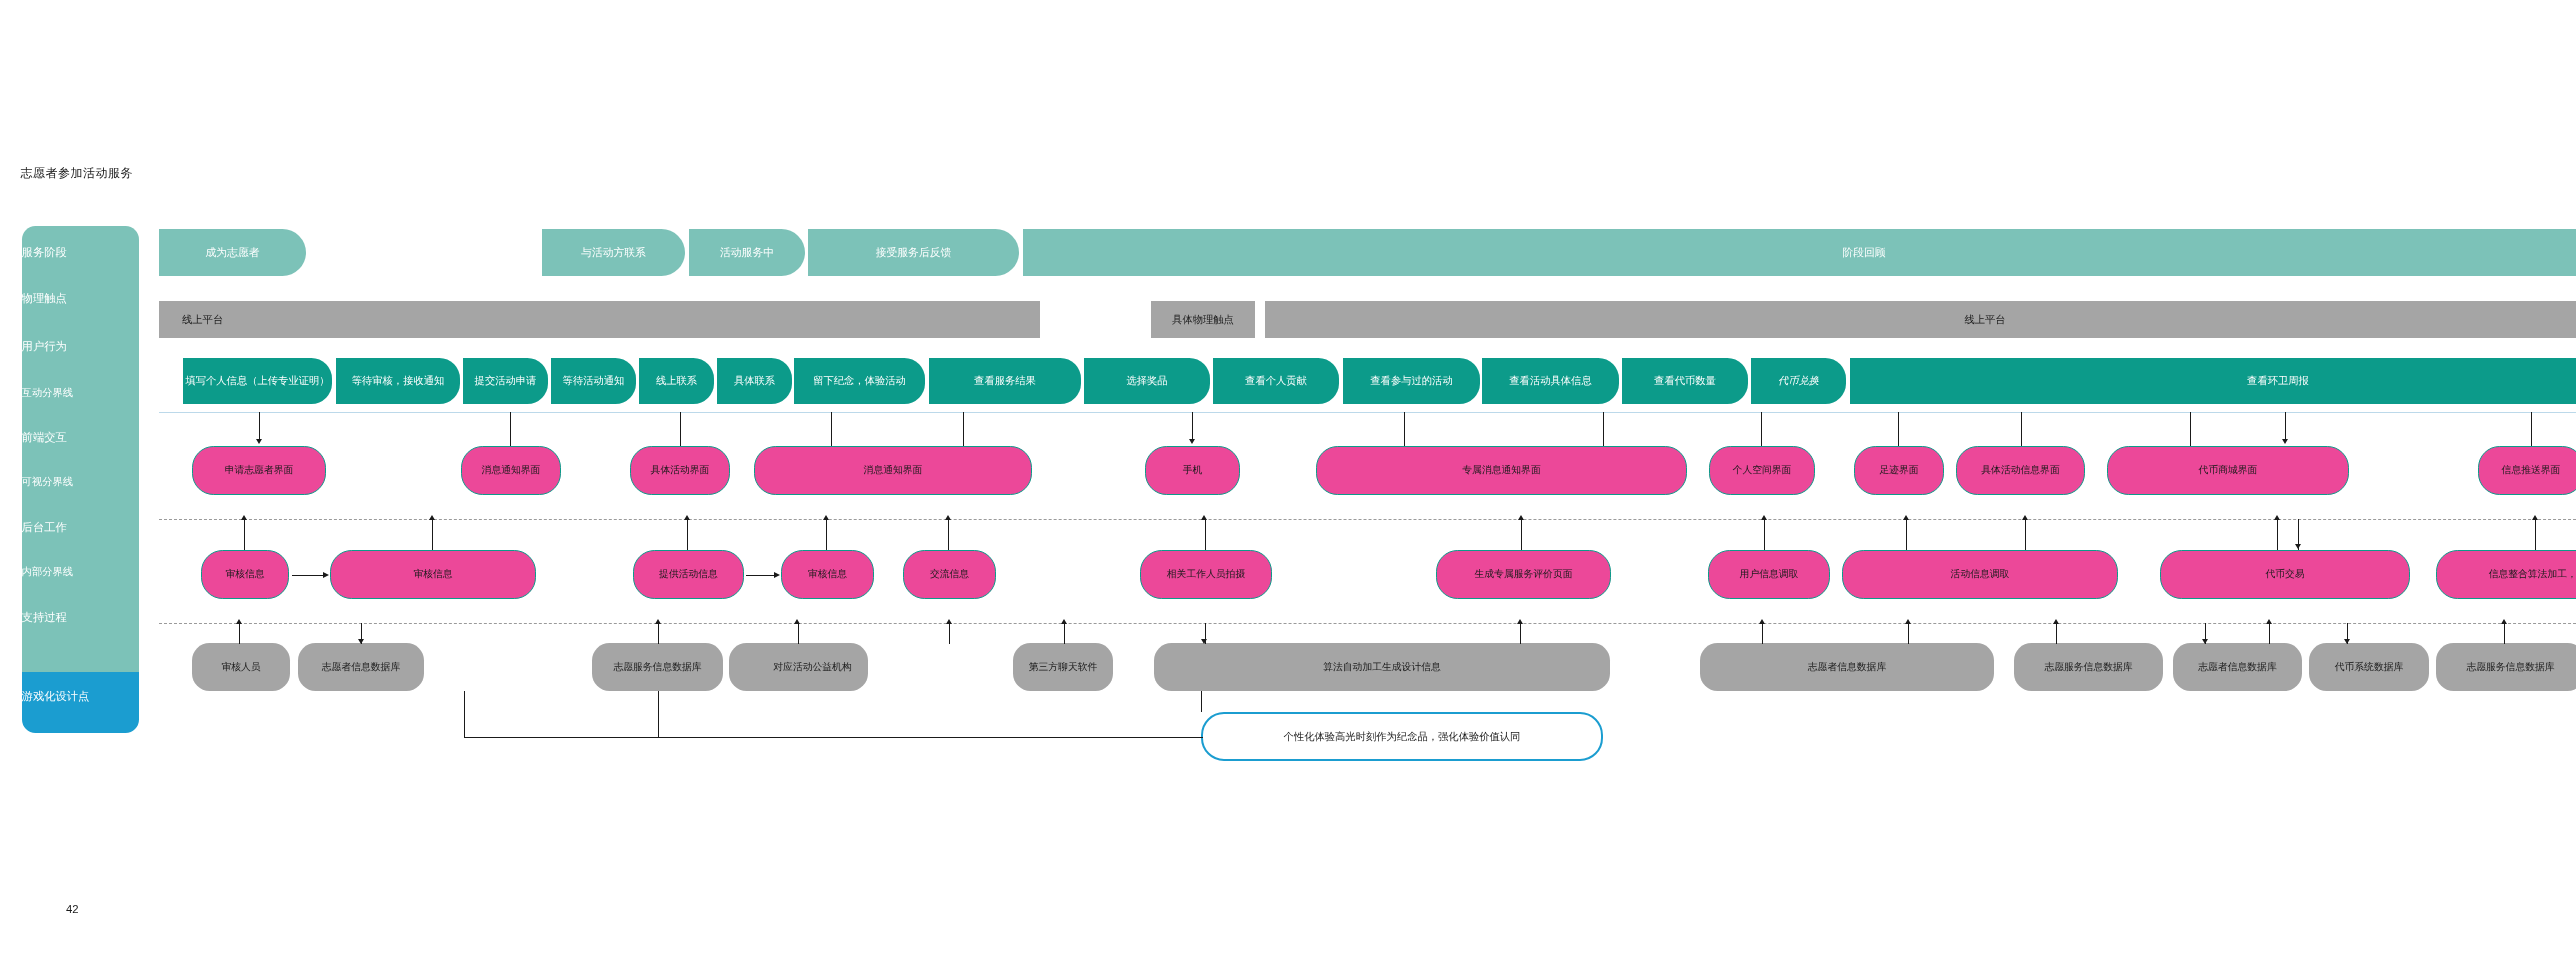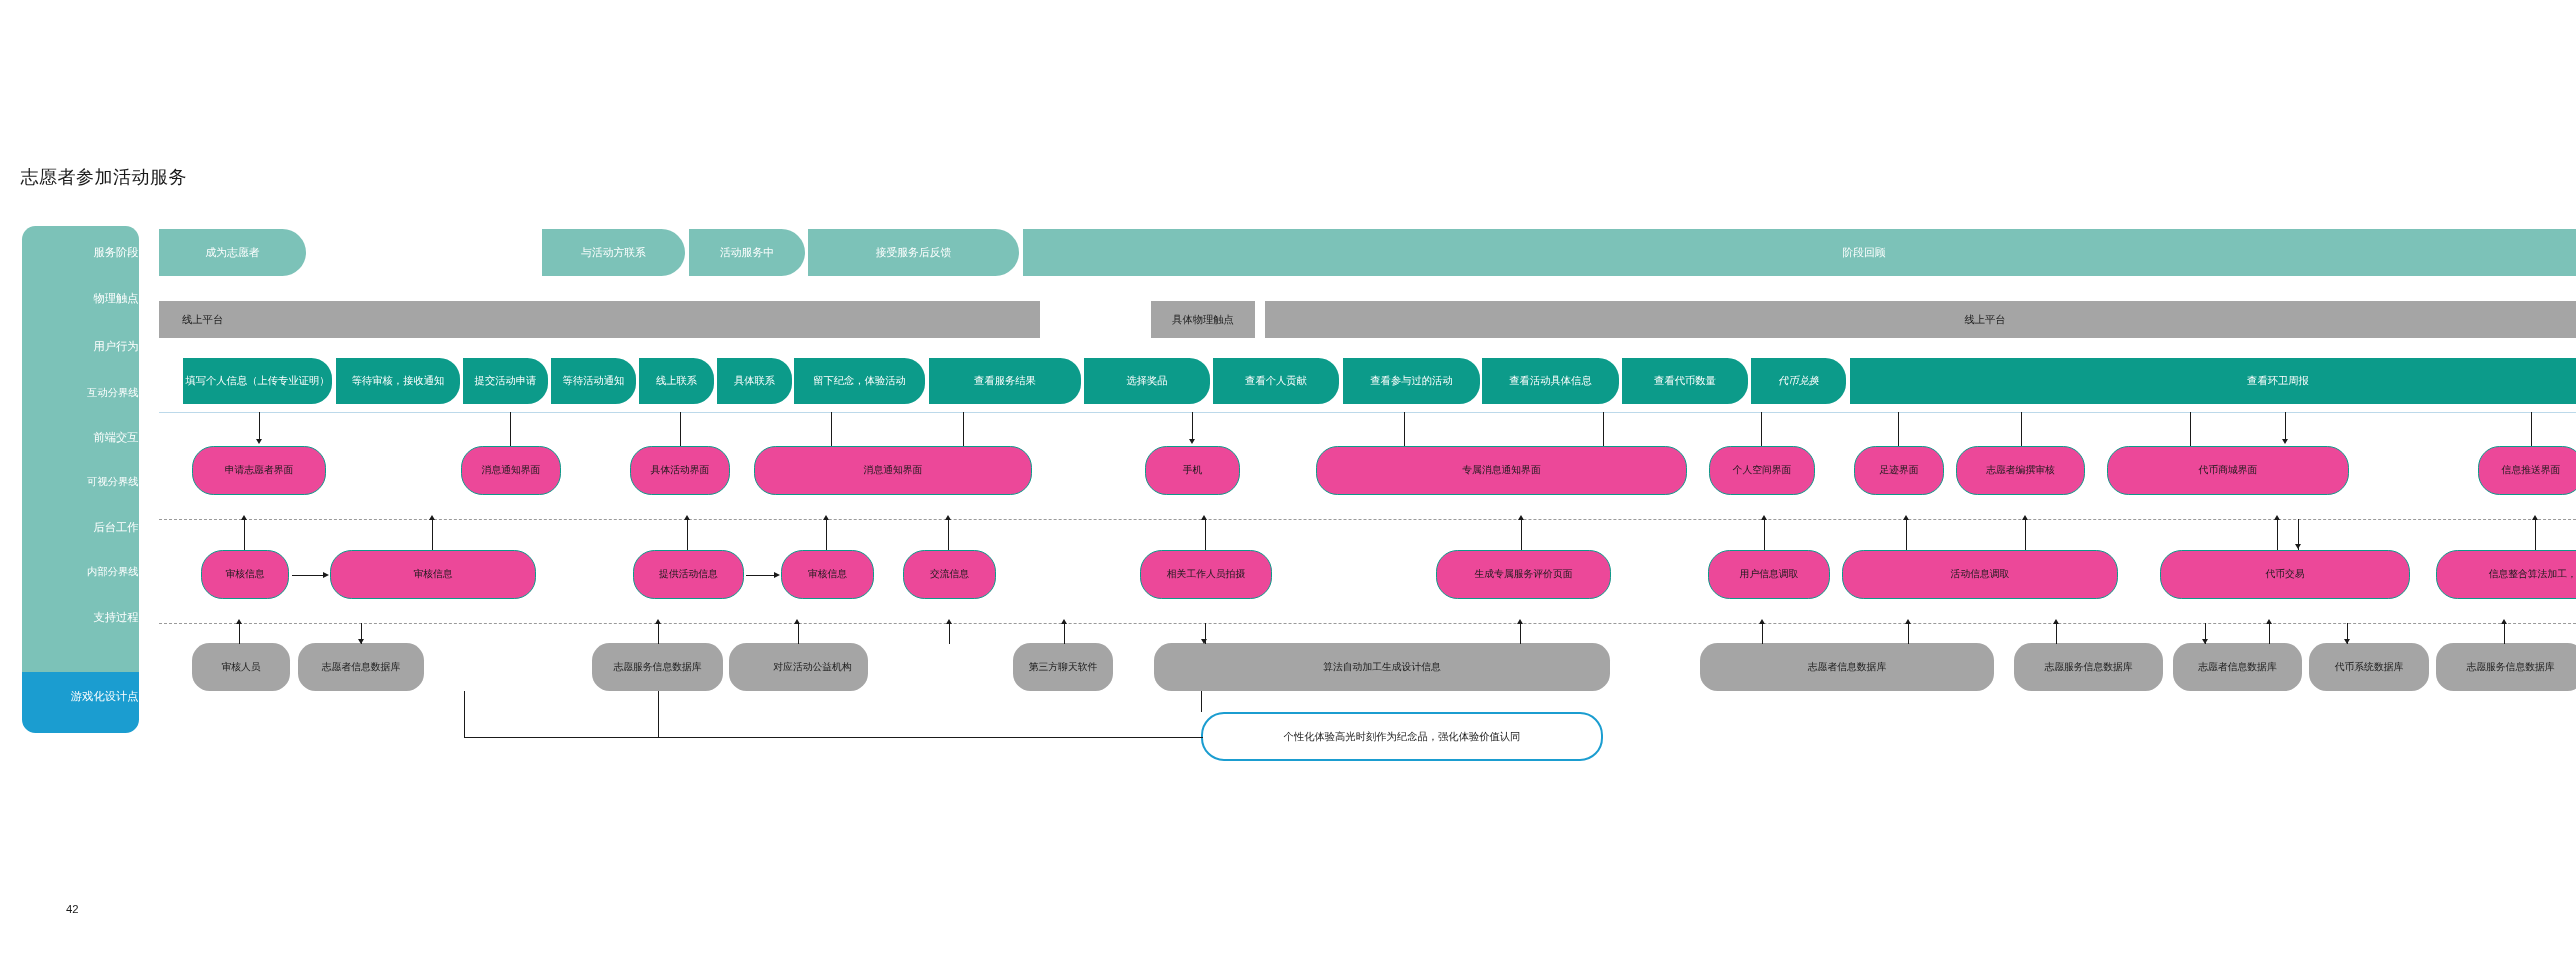--- a/index.html
+++ b/index.html
@@ -19,42 +19,42 @@
     left: 0; top: 0;
     width: 2726px;
     height: 964px;
   }
 
   
   #board-title {
     position: absolute;
     left: 20.6px;
     top: 165px;
-    font-size: 18px;
+    font-size: 12px;
     color: #1a1a1a;
     letter-spacing: 0.5px;
     white-space: nowrap;
   }
 
   
   #legend-col {
     position: absolute;
     left: 21.6px;
     top: 226px;
     width: 117px;
     height: 507px;
     border-radius: 13.4px;
     background: linear-gradient(180deg, #7cc2b8 0%, #7cc2b8 88%, #1b9dd0 88%, #1b9dd0 100%);
     overflow: hidden;
   }
   .legend-item {
     position: absolute;
     left: 0;
     width: 117px;
-    text-align: right;
+    text-align: left;
     color: #ffffff;
     white-space: nowrap;
   }
   .legend-major { font-size: 11.3px; }
   .legend-minor { font-size: 10.3px; }
 
   
   .chev {
     position: absolute;
     display: flex;
@@ -240,21 +240,21 @@
   <div class="solid-line" style="left:159px; top:412px; width:2547px;"></div>
 
   <div class="obox" style="left:192px;  top:446px; width:134px; height:49px;">申请志愿者界面</div>
   <div class="obox" style="left:461px;  top:446px; width:100px; height:49px;">消息通知界面</div>
   <div class="obox" style="left:630px; top:446px; width:100px; height:49px;">具体活动界面</div>
   <div class="obox" style="left:754px; top:446px; width:278px; height:49px;">消息通知界面</div>
   <div class="obox" style="left:1145px; top:446px; width:95px; height:49px;">手机</div>
   <div class="obox" style="left:1316px; top:446px; width:371px; height:49px;">专属消息通知界面</div>
   <div class="obox" style="left:1709px; top:446px; width:106px; height:49px;">个人空间界面</div>
   <div class="obox" style="left:1854px; top:446px; width:90px; height:49px;">足迹界面</div>
-  <div class="obox" style="left:1956px; top:446px; width:129px; height:49px;">志愿者编撰审核</div>
+  <div class="obox" style="left:1956px; top:446px; width:129px; height:49px;">具体活动信息界面</div>
   <div class="obox" style="left:2107px; top:446px; width:242px; height:49px;">代币商城界面</div>
   <div class="obox" style="left:2478px; top:446px; width:106px; height:49px;">信息推送界面</div>
 
   <div class="dash-line" style="left:159px; top:519px; width:2547px;"></div>
 
   <div class="obox" style="left:201px;  top:550px; width:88px; height:49px;">审核信息</div>
   <div class="obox" style="left:330px;  top:550px; width:206px; height:49px;">审核信息</div>
   <div class="obox" style="left:633px; top:550px; width:111px; height:49px;">提供活动信息</div>
   <div class="obox" style="left:781px; top:550px; width:93px; height:49px;">审核信息</div>
   <div class="obox" style="left:903px; top:550px; width:93px; height:49px;">交流信息</div>

